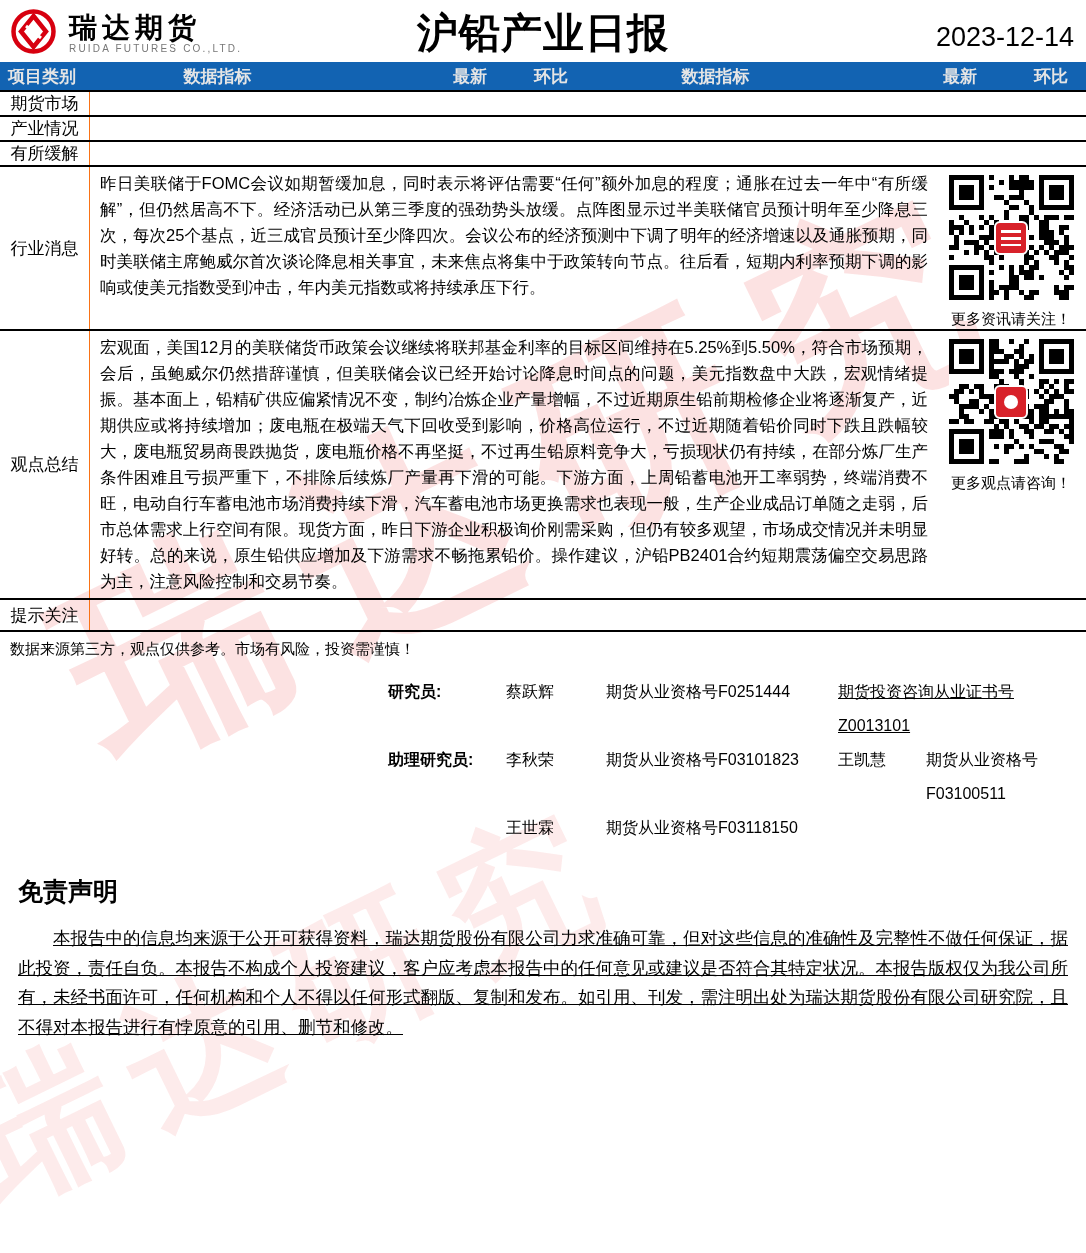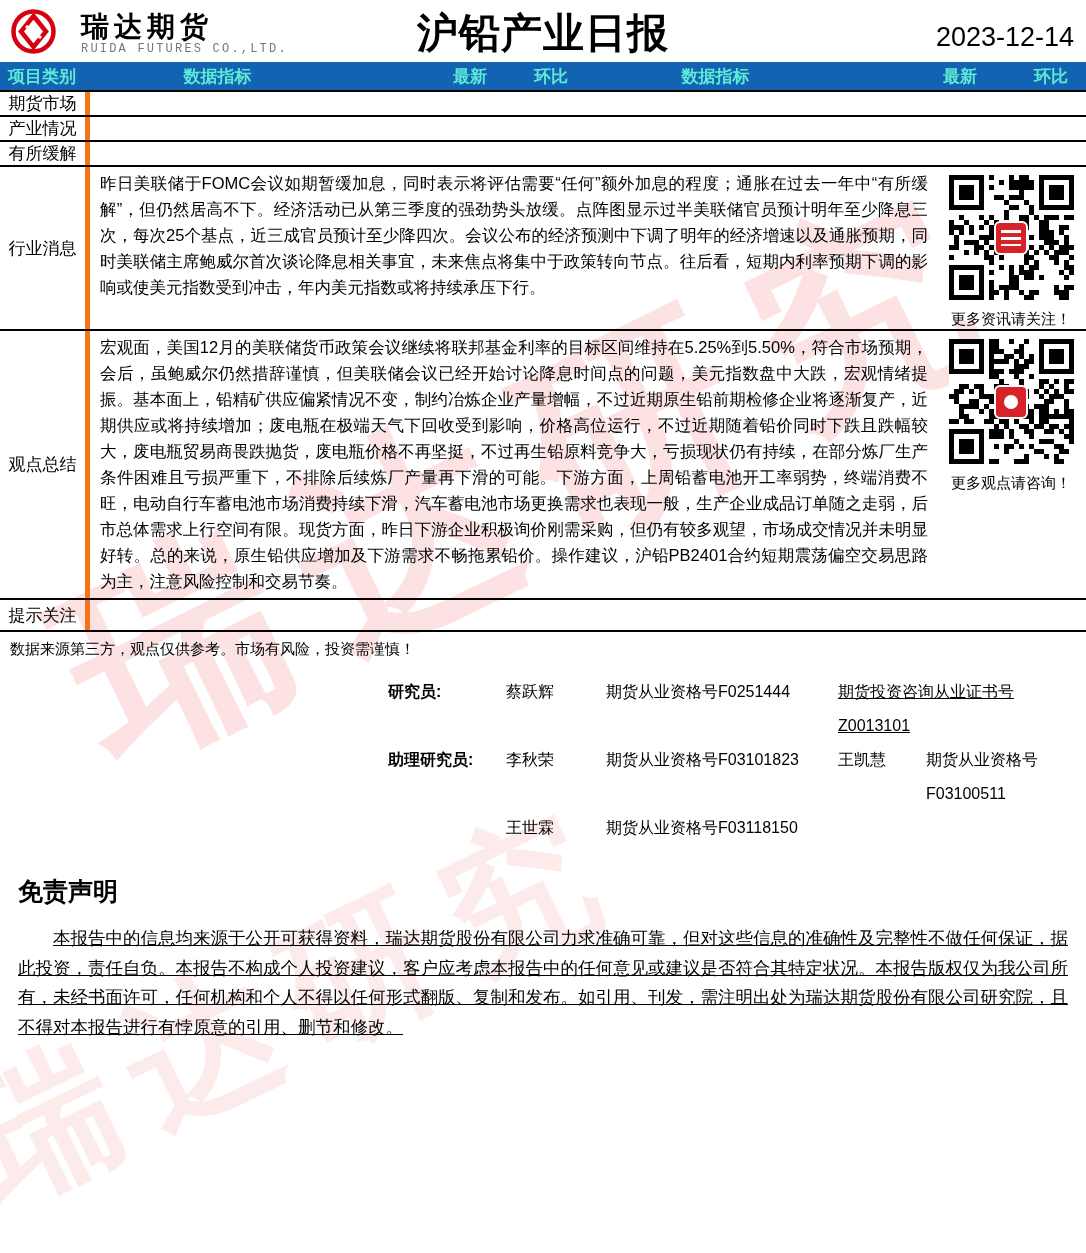--- a/index.html
+++ b/index.html
@@ -11,36 +11,36 @@
   .content { position:relative; z-index:1; }
   
   .watermark {
     position:absolute; z-index:0; pointer-events:none; font-weight:bold;
     color:rgba(235,30,30,0.13); white-space:nowrap;
   }
   .wm1 { top:330px; left:30px; font-size:215px; letter-spacing:38px; transform:rotate(-26deg); }
   .wm2 { top:905px; left:-60px; font-size:150px; letter-spacing:26px; transform:rotate(-26deg); color:rgba(235,30,30,0.09); }
   
   .hdr { display:flex; align-items:flex-start; padding:8px 12px 2px 10px; height:62px; position:relative; }
-  .logo-wrap { display:flex; align-items:center; gap:24px; }
+  .logo-wrap { display:flex; align-items:center; gap:12px; }
   .logo-txt { display:flex; flex-direction:column; }
   .logo-cn { font-size:28px; font-weight:bold; letter-spacing:5px; line-height:30px; }
-  .logo-sub { font-size:12px; color:#777; letter-spacing:2.2px; margin-top:0;font-family:Liberation Mono, monospace; }
+  .logo-sub { font-size:10px; color:#777; letter-spacing:2.2px; margin-top:0; }
   .doc-title { position:absolute; left:0; right:0; top:6px; text-align:center; font-size:41px; font-weight:bold; letter-spacing:1px; }
   .doc-date { margin-left:auto; font-size:27px; padding-top:14px; }
   
   .tbl { border-bottom:2px solid #000; }
   .grid7 { display:grid; grid-template-columns:90px 255px 160px 81px 259px 150px 91px; }
-  .blue-head { background:#1263b2; color:#5eead4; font-weight:bold; font-size:17px; height:28px; align-items:center; }
+  .blue-head { background:#1263b2; color:#e5e5e5; font-weight:bold; font-size:17px; height:28px; align-items:center; }
   .blue-head .h-cat { padding-left:8px; }
   .blue-head .h-center { text-align:center; }
   .blue-head .h-right { text-align:right; padding-right:18px; }
   .section { display:flex; border-top:2px solid #000; }
   .cat {
-    width:90px; flex:0 0 90px; border-right:5px solid #f97316;
+    width:90px; flex:0 0 90px; border-right:1px solid #f97316;
     display:flex; align-items:center; justify-content:center;
     font-size:17px; text-align:center;
   }
   .rows { flex:1; }
   
   .bigcell { flex:1; display:flex; }
   .bigtext { flex:1; padding:3px 8px 4px 10px; font-size:16.5px; line-height:26px; text-align:justify; }
   .qrcol { width:150px; flex:0 0 150px; text-align:center; padding-top:8px; }
   .qr { position:relative; display:inline-block; width:125px; height:125px; }
   .qr svg { display:block; }

